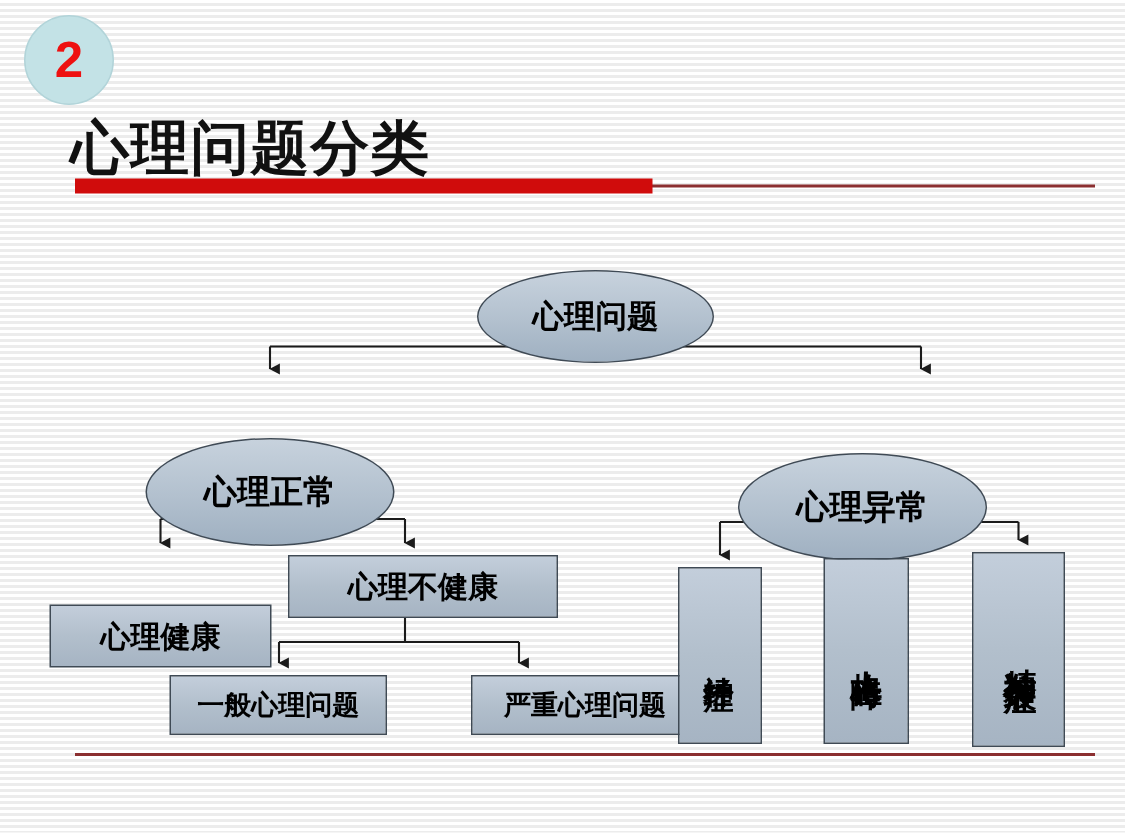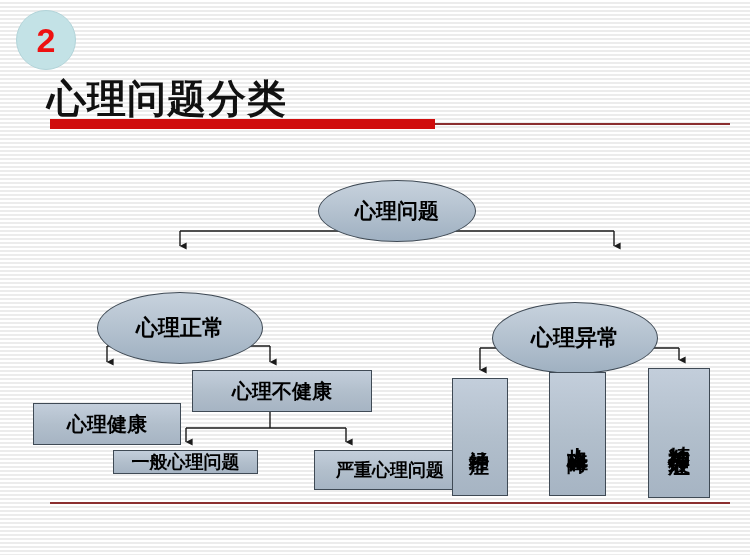--- a/index.html
+++ b/index.html
@@ -86,21 +86,21 @@
     letter-spacing:2px;
   }
 
   
   #n-root      {left:318px;top:142px;width:158px;height:62px;font-size:21px;}
   #n-normal    {left:97px; top:254px;width:166px;height:72px;font-size:22px;}
   #n-abnormal  {left:492px;top:264px;width:166px;height:72px;font-size:22px;}
 
   #n-healthy   {left:33px; top:370px;width:148px;height:42px;font-size:20px;margin-top:33px;}
   #n-unhealthy {left:192px;top:370px;width:180px;height:42px;font-size:20px;}
-  #n-general   {left:113px;top:450px;width:145px;height:24px;font-size:18px;}
+  #n-general   {left:113px;top:450px;width:145px;height:40px;font-size:18px;}
   #n-severe    {left:270px;top:450px;width:152px;height:40px;font-size:18px;margin-left:44px;}
 
   #n-neurosis  {left:452px;top:378px;width:56px;height:118px;font-size:20px;}
   #n-persdis   {left:549px;top:372px;width:57px;height:124px;font-size:21px;}
   #n-schizo    {left:648px;top:368px;width:62px;height:130px;font-size:22px;}
 
   
   #wires{position:absolute;left:0;top:0;width:750px;height:555px;pointer-events:none;}
 </style>
 </head>

